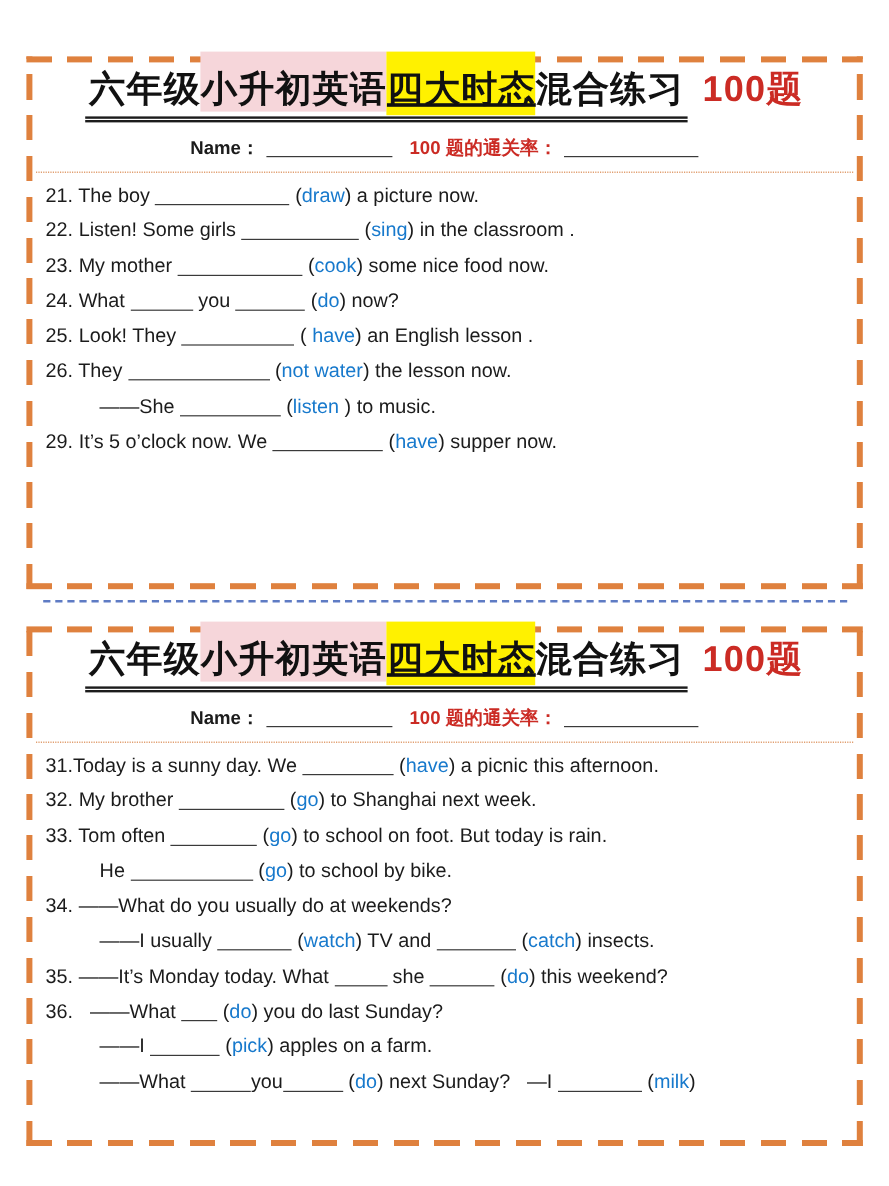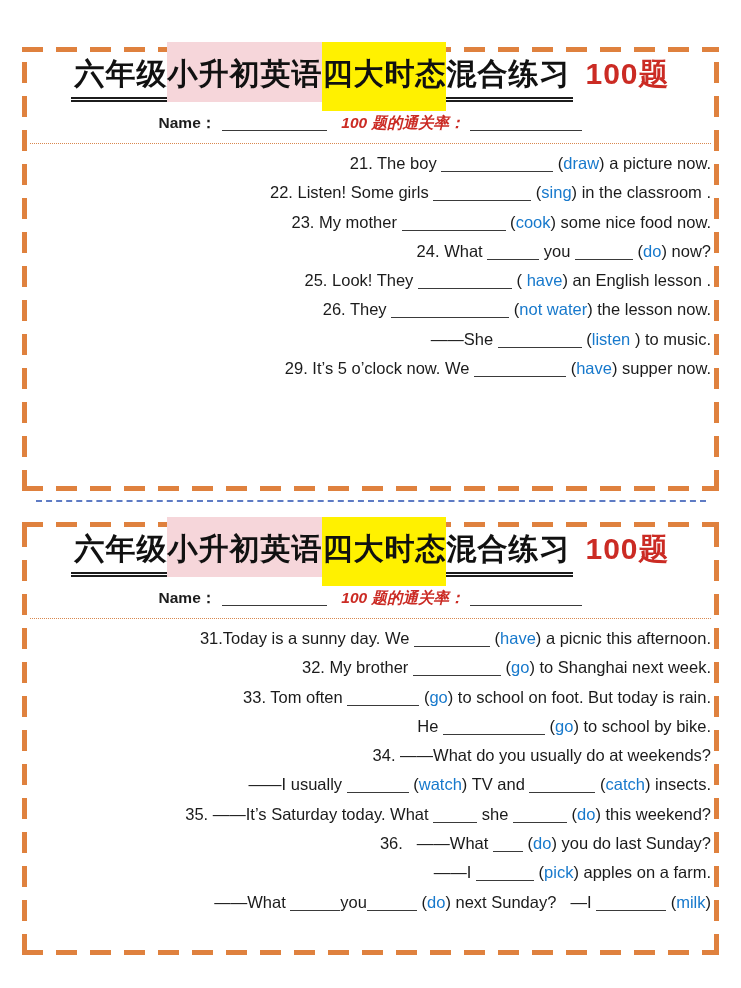--- a/index.html
+++ b/index.html
@@ -25,31 +25,31 @@
   .sheet2{top:522px;height:433px;}
   .cut{position:absolute;top:500px;left:36px;width:670px;height:0;
        border-top:2px dashed var(--cutblue);}
   .title{
     text-align:center;font-size:30px;font-weight:bold;color:#111;
     margin:7px 0 0;white-space:nowrap;letter-spacing:1px;
   }
   .title-main{
     display:inline-block;border-bottom:5px double #1c1c1c;padding:0 3px 2px;
   }
-  .t-pink{background:var(--pink);padding-top:15px;padding-bottom:12px;text-align:center;}
-  .t-yellow{background:var(--yellow);padding-top:15px;padding-bottom:21px;}
+  .t-pink{background:var(--pink);padding-top:15px;padding-bottom:2px;text-align:center;}
+  .t-yellow{background:var(--yellow);padding-top:15px;padding-bottom:5px;text-decoration:underline;}
   .t-count{color:var(--red);margin-left:12px;}
   .name-row{
     text-align:center;font-size:15.5px;font-weight:bold;color:#1c1c1c;
     margin-top:11px;white-space:nowrap;
   }
-  .rate-label{color:var(--red);margin-left:14px;font-style:italic;}
+  .rate-label{color:var(--red);margin-left:14px;}
   .name-row .blank{margin-left:6px;}
   .rule{border-top:1px dotted var(--rule);margin:9px 8px 0 8px;height:0;}
-  .questions{margin:5px 0 0;padding:0 8px 0 16px;list-style:none;text-align:right;}
+  .questions{margin:5px 0 0;padding:0 8px 0 16px;list-style:none;}
   .qline{
     line-height:29.3px;height:29.3px;white-space:nowrap;
     font-size:16.5px;color:#1b1b1b;
   }
   .qline.indent{padding-left:45px;}
   .blank{
     display:inline-block;height:15px;vertical-align:-3px;
     border-bottom:1.7px solid #3a3a3a;
   }
   .qv{color:var(--blue);}
@@ -79,20 +79,20 @@
     <h1 class="title"><span class="title-main"><span>六年级</span><span class="t-pink">小升初英语</span><span class="t-yellow">四大时态</span><span>混合练习</span></span><span class="t-count">100题</span></h1>
     <div class="name-row"><span>Name：</span><span class="blank" style="width:105px"></span><span class="rate-label">100 题的通关率：</span><span class="blank" style="width:112px"></span></div>
     <div class="rule"></div>
     <ol class="questions">
         <li class="qline"><span class="qt">31.Today is a sunny day. We </span><span class="blank" style="width: 76px;"></span><span class="qt"> (</span><span class="qv">have</span><span class="qt">) a picnic this afternoon.</span></li>
         <li class="qline"><span class="qt">32. My brother </span><span class="blank" style="width: 88px;"></span><span class="qt"> (</span><span class="qv">go</span><span class="qt">) to Shanghai next week.</span></li>
         <li class="qline"><span class="qt">33. Tom often </span><span class="blank" style="width: 72px;"></span><span class="qt"> (</span><span class="qv">go</span><span class="qt">) to school on foot. But today is rain.</span></li>
         <li class="qline indent"><span class="qt">He </span><span class="blank" style="width: 102px;"></span><span class="qt"> (</span><span class="qv">go</span><span class="qt">) to school by bike.</span></li>
         <li class="qline"><span class="qt">34. ——What do you usually do at weekends?</span></li>
         <li class="qline indent"><span class="qt">——I usually </span><span class="blank" style="width: 62px;"></span><span class="qt"> (</span><span class="qv">watch</span><span class="qt">) TV and </span><span class="blank" style="width: 66px;"></span><span class="qt"> (</span><span class="qv">catch</span><span class="qt">) insects.</span></li>
-        <li class="qline"><span class="qt">35. ——It’s Saturday today. What </span><span class="blank" style="width: 44px;"></span><span class="qt"> she </span><span class="blank" style="width: 54px;"></span><span class="qt"> (</span><span class="qv">do</span><span class="qt">) this weekend?</span></li>
+        <li class="qline"><span class="qt">35. ——It’s Monday today. What </span><span class="blank" style="width: 44px;"></span><span class="qt"> she </span><span class="blank" style="width: 54px;"></span><span class="qt"> (</span><span class="qv">do</span><span class="qt">) this weekend?</span></li>
         <li class="qline"><span class="qt">36.</span><span class="qsp" style="width: 14px;"></span><span class="qt">——What </span><span class="blank" style="width: 30px;"></span><span class="qt"> (</span><span class="qv">do</span><span class="qt">) you do last Sunday?</span></li>
         <li class="qline indent"><span class="qt">——I </span><span class="blank" style="width: 58px;"></span><span class="qt"> (</span><span class="qv">pick</span><span class="qt">) apples on a farm.</span></li>
         <li class="qline indent"><span class="qt">——What </span><span class="blank" style="width: 50px;"></span><span class="qt">you</span><span class="blank" style="width: 50px;"></span><span class="qt"> (</span><span class="qv">do</span><span class="qt">) next Sunday?</span><span class="qsp" style="width: 14px;"></span><span class="qt">—I </span><span class="blank" style="width: 70px;"></span><span class="qt"> (</span><span class="qv">milk</span><span class="qt">)</span></li>
       </ol>
   </section>
 </div>
 <div class="cut"></div>
 
 </body></html>

